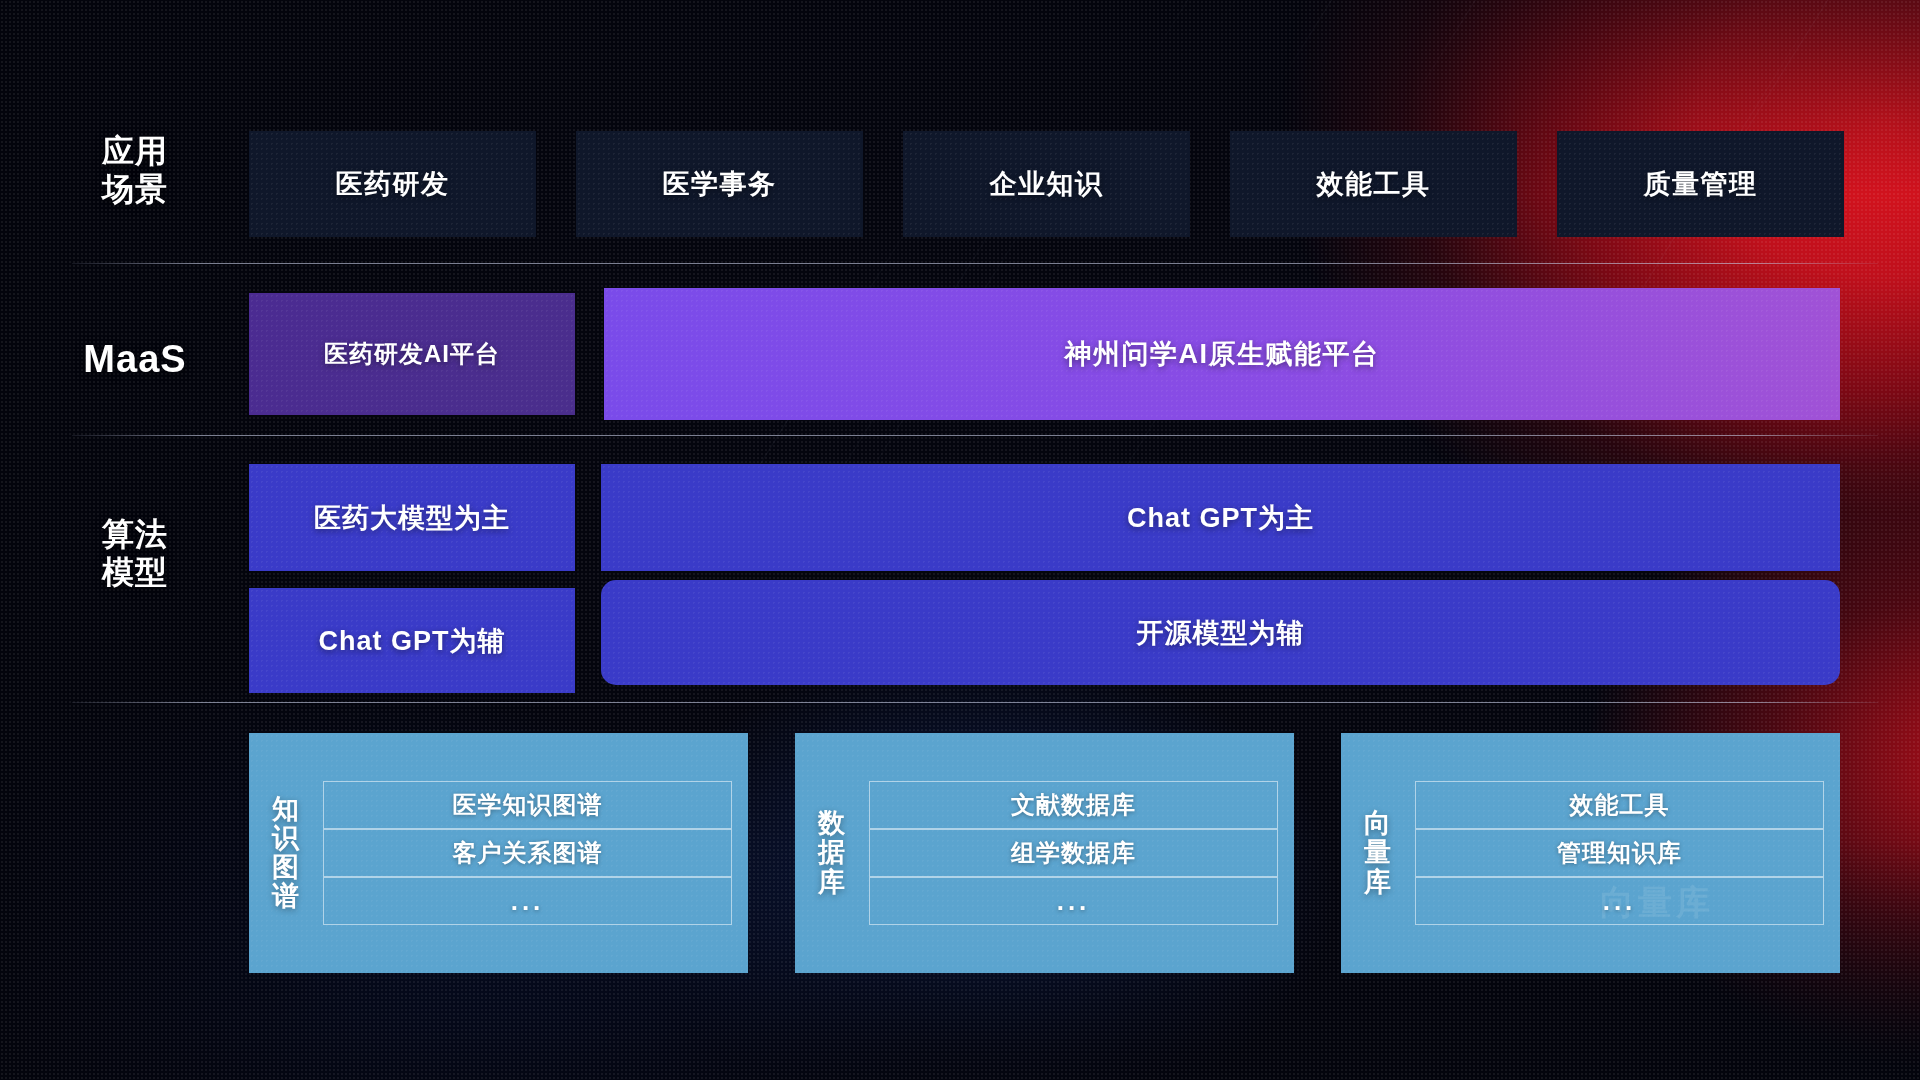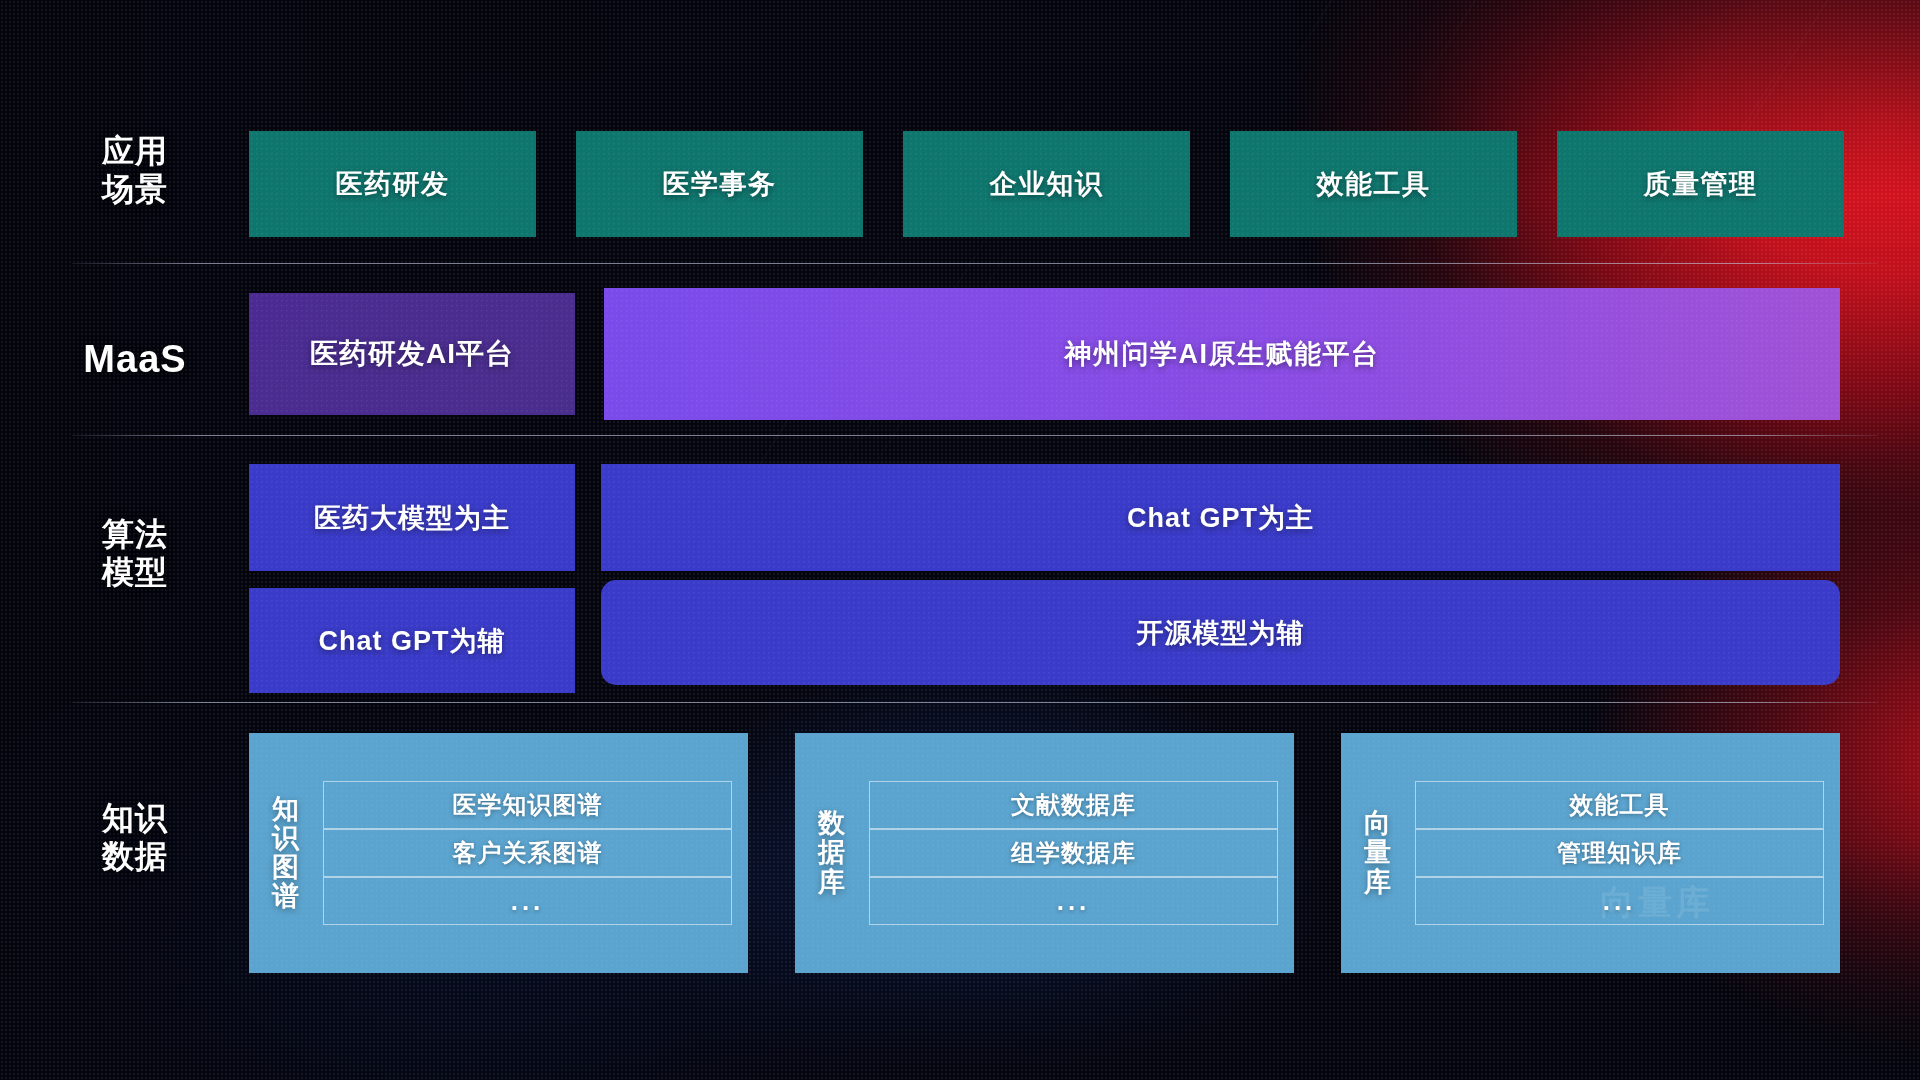--- a/index.html
+++ b/index.html
@@ -64,22 +64,22 @@
     color:#fff; font-weight:bold; text-align:center;
     text-shadow:0 2px 6px rgba(0,0,0,.42);
   }
   .card::after{
     content:""; position:absolute; inset:0; pointer-events:none;
     background-image:radial-gradient(rgba(255,255,255,.16) 1px, transparent 1px);
     background-size:5px 5px; opacity:.35;
   }
   .card > span{ position:relative; z-index:2; }
 
-  .app-card{ background:#0f766e; font-size:27px; letter-spacing:1.5px; }
-  .maas-left{ background:linear-gradient(135deg,#4b2b92 0%,#4a2e8c 100%); font-size:28px; letter-spacing:1px; }
+  .app-card{ background:#0f172a; font-size:27px; letter-spacing:1.5px; }
+  .maas-left{ background:linear-gradient(135deg,#4b2b92 0%,#4a2e8c 100%); font-size:24px; letter-spacing:1px; }
   .maas-right{ background:linear-gradient(90deg,#7a4bea 0%,#8a4ce4 55%,#a052d6 100%); font-size:27px; letter-spacing:1.5px; }
   .algo-card{ background:#3a3bc8; font-size:27px; letter-spacing:1px; }
 
   
   .kgroup{
     position:absolute; background:#5ba4cf;
     display:flex; align-items:center; padding:14px 16px 14px 0;
   }
   .kgroup::after{
     content:""; position:absolute; inset:0; pointer-events:none;
@@ -178,22 +178,20 @@
   <div class="card algo-card" style="left:249px; top:588px; width:326px; height:105px;">
     <span>Chat GPT为辅</span>
   </div>
   <div class="card algo-card" style="left:601px; top:464px; width:1239px; height:107px;">
     <span>Chat GPT为主</span>
   </div>
   <div class="card algo-card" style="left:601px; top:580px; width:1239px; height:105px;border-radius:15px;">
     <span>开源模型为辅</span>
   </div>
 
-  <div class="rowlabel" style="top:800px; font-size:32px;">知识
-数据</div>
 
   <div class="kgroup" style="left:249px; top:733px; width:499px; height:240px;">
     <div class="ktitle">
       <span>
           <div>知</div>
           <div>识</div>
           <div>图</div>
           <div>谱</div>
         </span>
     </div>

